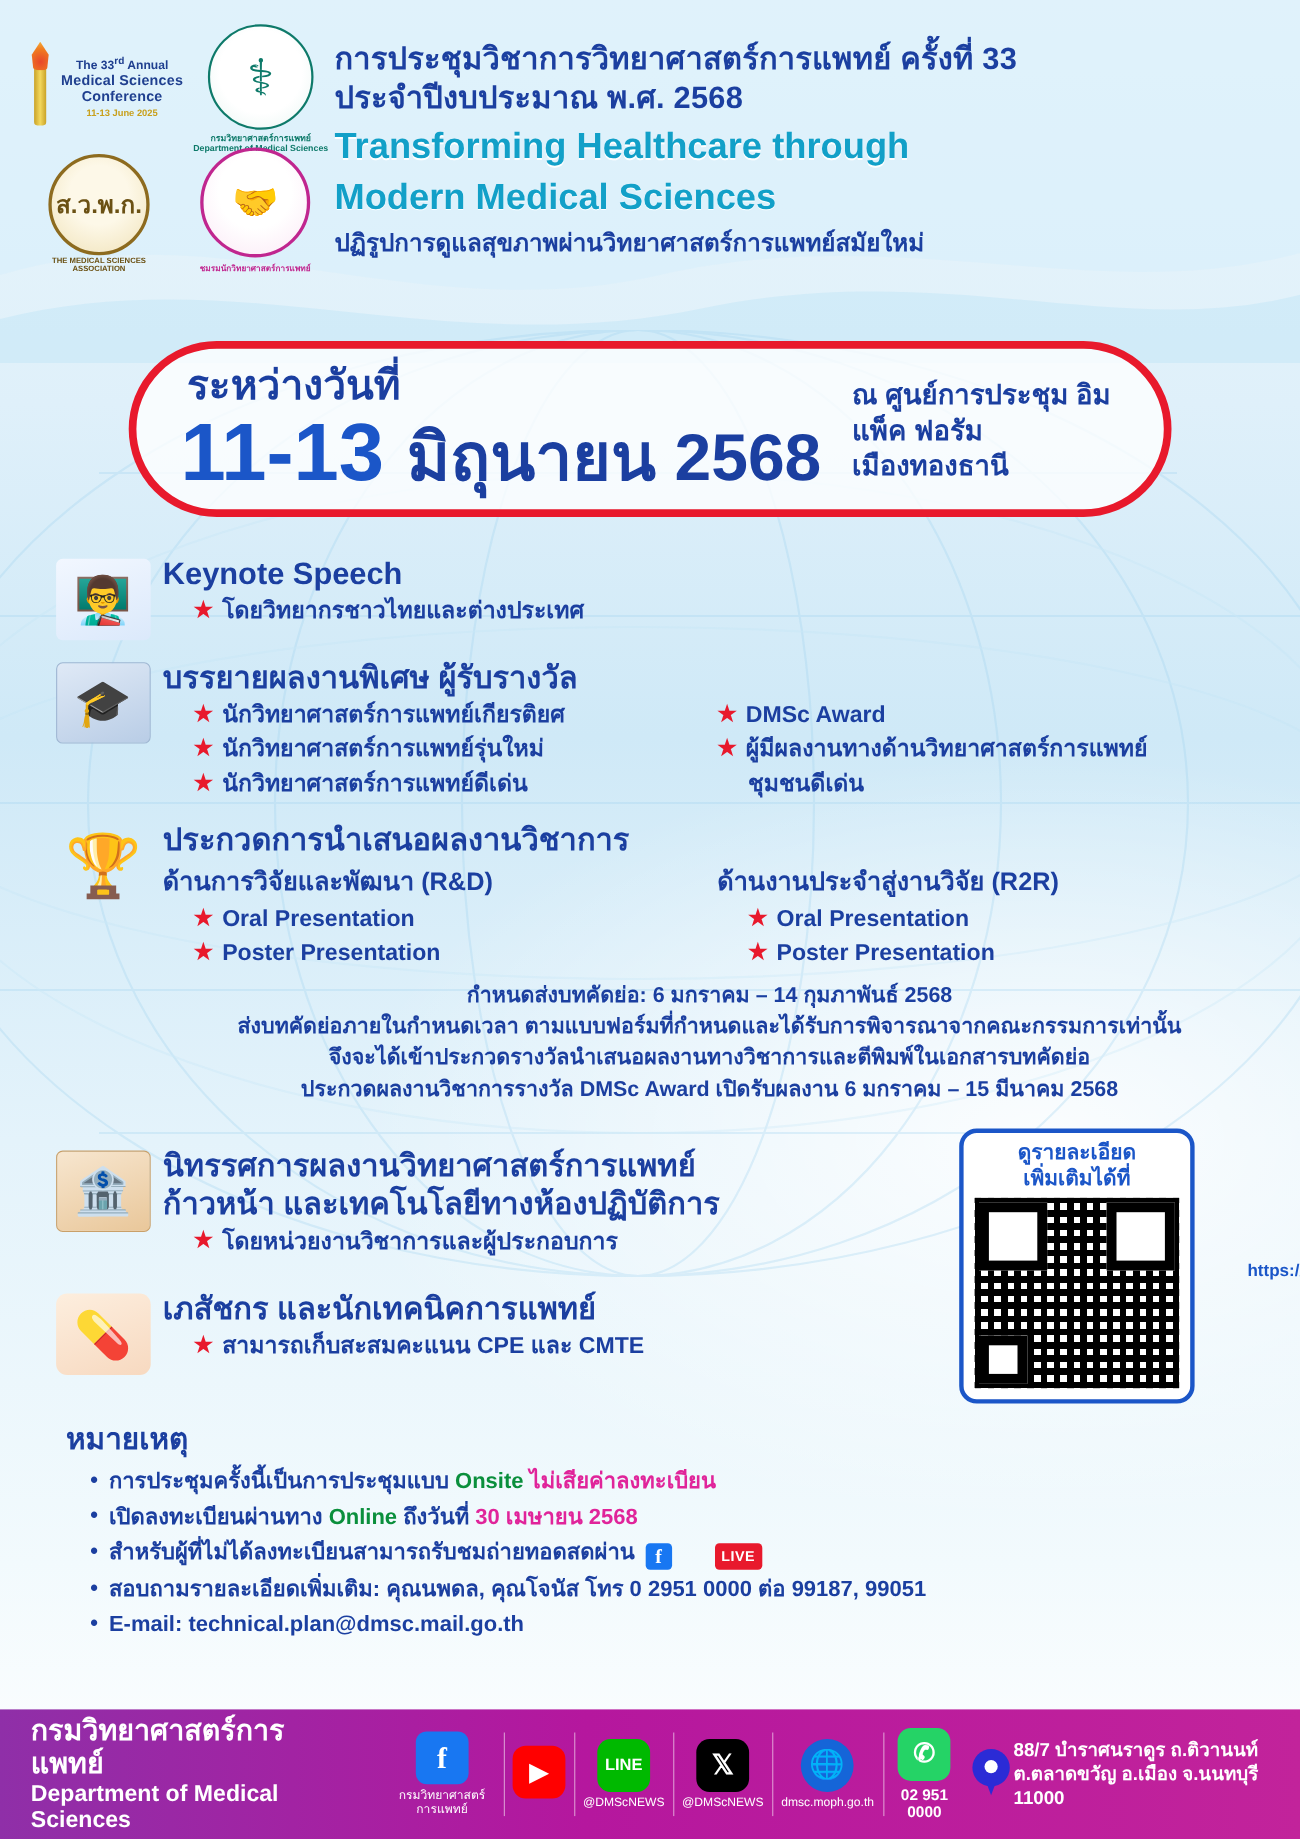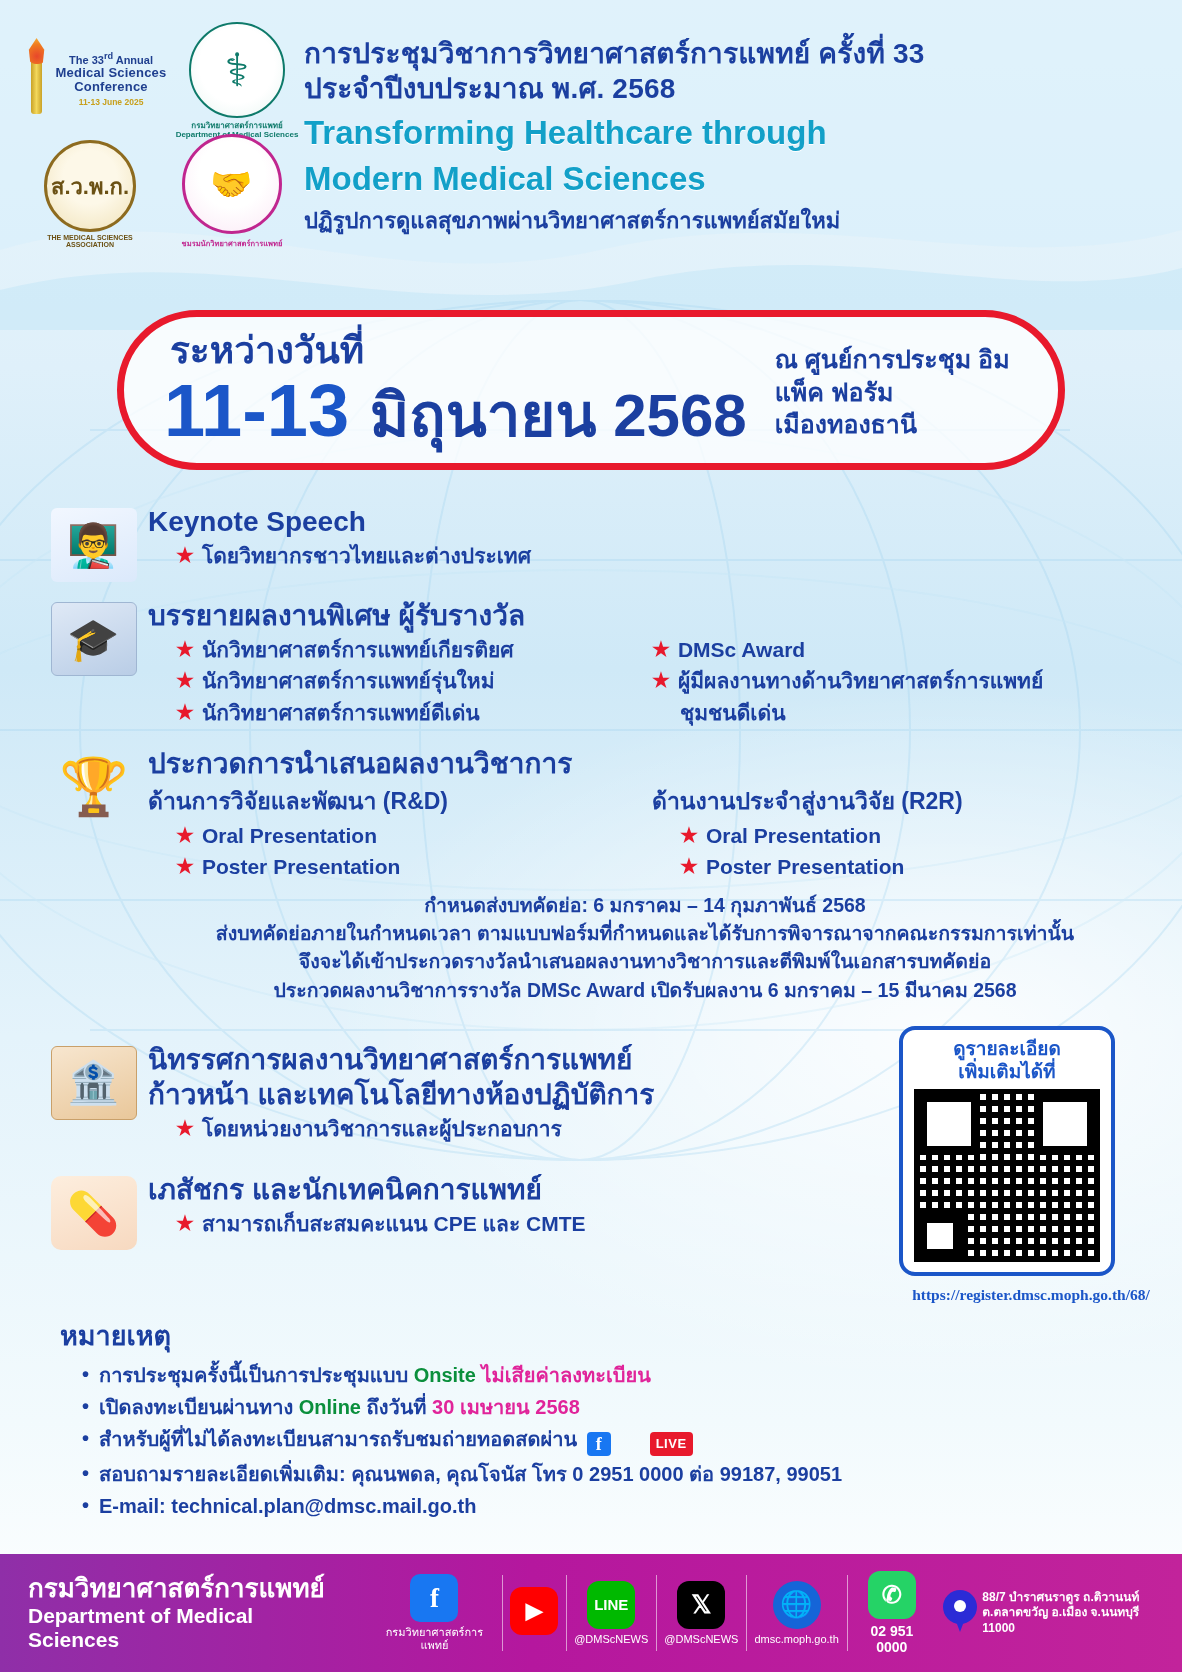--- a/index.html
+++ b/index.html
@@ -212,21 +212,21 @@
     color: #1b3fa0;
     font-size: 19.5px;
     font-weight: bold;
     line-height: 1.45;
     margin-top: 6px;
   }
 
   
   .exhibit-row { display: flex; padding: 0 40px; margin-top: 22px; }
   .exhibit-left { flex: 1; }
-  .qr-wrap { width: 270px; flex: none; display: flex; flex-direction: column; align-items: center; font-family: Liberation Serif, serif; }
+  .qr-wrap { width: 270px; flex: none; display: flex; flex-direction: row; align-items: center; }
   .qr-card {
     width: 216px; height: 250px;
     border: 4px solid #1b56c8;
     border-radius: 16px;
     background: #ffffff;
     padding: 8px 10px 10px 10px;
     display: flex; flex-direction: column; align-items: center;
   }
   .qr-head { font-size: 19px; color: #1b56c8; font-weight: bold; text-align: center; line-height: 1.2; }
   .qr-code {
@@ -314,21 +314,21 @@
   }
   .pin:after {
     content: ""; position: absolute; left: 11px; top: 26px; width: 0; height: 0;
     border-left: 6px solid transparent; border-right: 6px solid transparent;
     border-top: 16px solid #2b2bd6;
   }
   .pin .hole {
     position: absolute; left: 11px; top: 10px; width: 12px; height: 12px;
     background: #fff; border-radius: 50%;
   }
-  .addr-text { color: #fff; font-size: 12px; line-height: 1.3; font-weight: bold; }
+  .addr-text { color: #fff; font-size: 17px; line-height: 1.3; font-weight: bold; }
 </style>
 </head>
 <body>
 
 <div class="poster">
 
   <div class="topwave">
     <svg viewBox="0 0 1182 330" preserveAspectRatio="none">
       <path d="M0,250 C200,190 380,300 600,250 C820,200 1000,280 1182,230 L1182,0 L0,0 Z" fill="#d7eefb" opacity="0.55"></path>
       <path d="M0,290 C220,235 400,330 640,280 C860,235 1020,310 1182,268 L1182,330 L0,330 Z" fill="#bfe4f7" opacity="0.45"></path>

